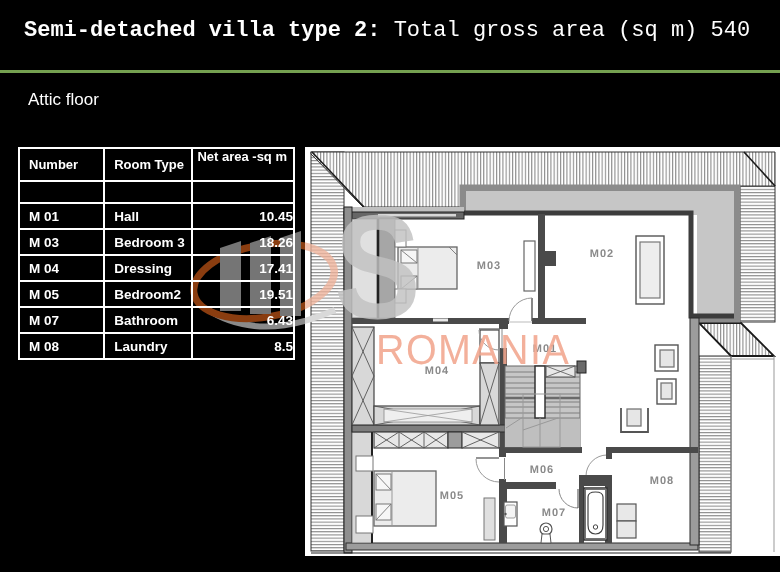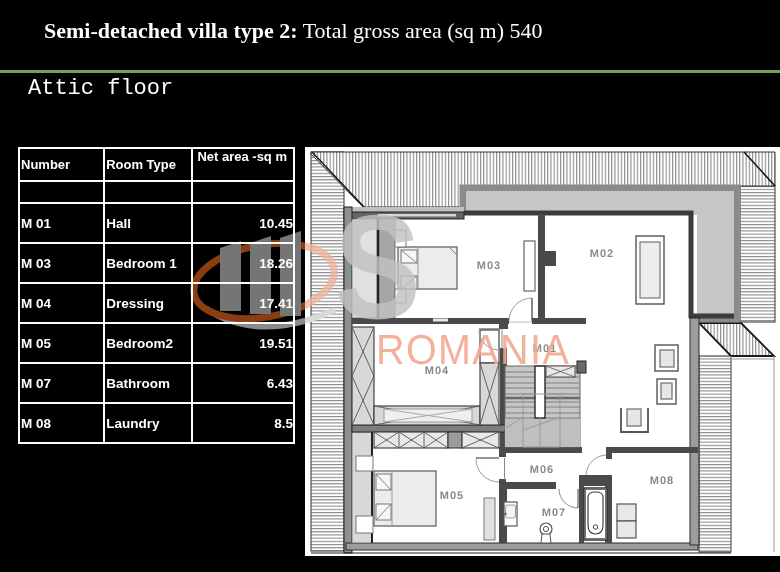--- a/index.html
+++ b/index.html
@@ -1,34 +1,34 @@
 <!DOCTYPE html>
 <html><head>
 <meta charset="utf-8">
 <style>
   html,body{margin:0;padding:0;background:#000;}
   body{width:780px;height:572px;position:relative;overflow:hidden;-webkit-font-smoothing:antialiased;
        font-family:"Liberation Sans",sans-serif;}
-  .hdr{position:absolute;left:44px;top:18px;color:#fff;
-       font-family:Liberation Serif, serif;font-size:22px;white-space:nowrap;}
+  .hdr{position:absolute;left:24px;top:18px;color:#fff;
+       font-family:Liberation Mono, monospace;font-size:22px;white-space:nowrap;}
   .greenline{position:absolute;left:0;top:70px;width:780px;height:3px;background:#74a050;}
-  .attic{position:absolute;left:28px;top:76px;color:#fff;
-       font-family:Liberation Mono, monospace;font-size:22px;}
+  .attic{position:absolute;left:28px;top:90px;color:#fff;
+       font-family:Liberation Sans, sans-serif;font-size:17px;}
   table.rooms{position:absolute;left:18px;top:147px;border-collapse:collapse;
        table-layout:fixed;width:277px;
        color:#fff;font-family:"Liberation Sans",sans-serif;font-weight:bold;}
-  table.rooms td{border:2px solid #fff;padding:0 0 0 1px;font-size:13.5px;
+  table.rooms td{border:2px solid #fff;padding:0 0 0 9px;font-size:13.5px;
        white-space:nowrap;overflow:hidden;box-sizing:border-box;}
   td.c1{width:83px;}
   td.c2{width:86px;}
   td.c3{width:99px;text-align:right;padding:0 5px 0 0;}
   tr.hd td{font-size:13px;height:25px;}
   tr.hd td.c3{text-align:left;padding:0 0 16px 4px;}
   tr.emp td{height:22px;}
-  tr.dat td{height:40px;}
+  tr.dat td{height:26px;}
 </style>
 </head>
 <body>
 
 <div class="hdr"><b>Semi-detached villa type 2:</b> Total gross area (sq m) 540</div>
 
 <div class="greenline"></div>
 
 <div class="attic">Attic floor</div>
 
@@ -396,21 +396,21 @@
         <td class="c2"></td>
         <td class="c3"></td>
       </tr>
 <tr class="dat">
         <td class="c1">M 01</td>
         <td class="c2">Hall</td>
         <td class="c3">10.45</td>
       </tr>
 <tr class="dat">
         <td class="c1">M 03</td>
-        <td class="c2">Bedroom 1</td>
+        <td class="c2">Bedroom 3</td>
         <td class="c3">18.26</td>
       </tr>
 <tr class="dat">
         <td class="c1">M 04</td>
         <td class="c2">Dressing</td>
         <td class="c3">17.41</td>
       </tr>
 <tr class="dat">
         <td class="c1">M 05</td>
         <td class="c2">Bedroom2</td>

